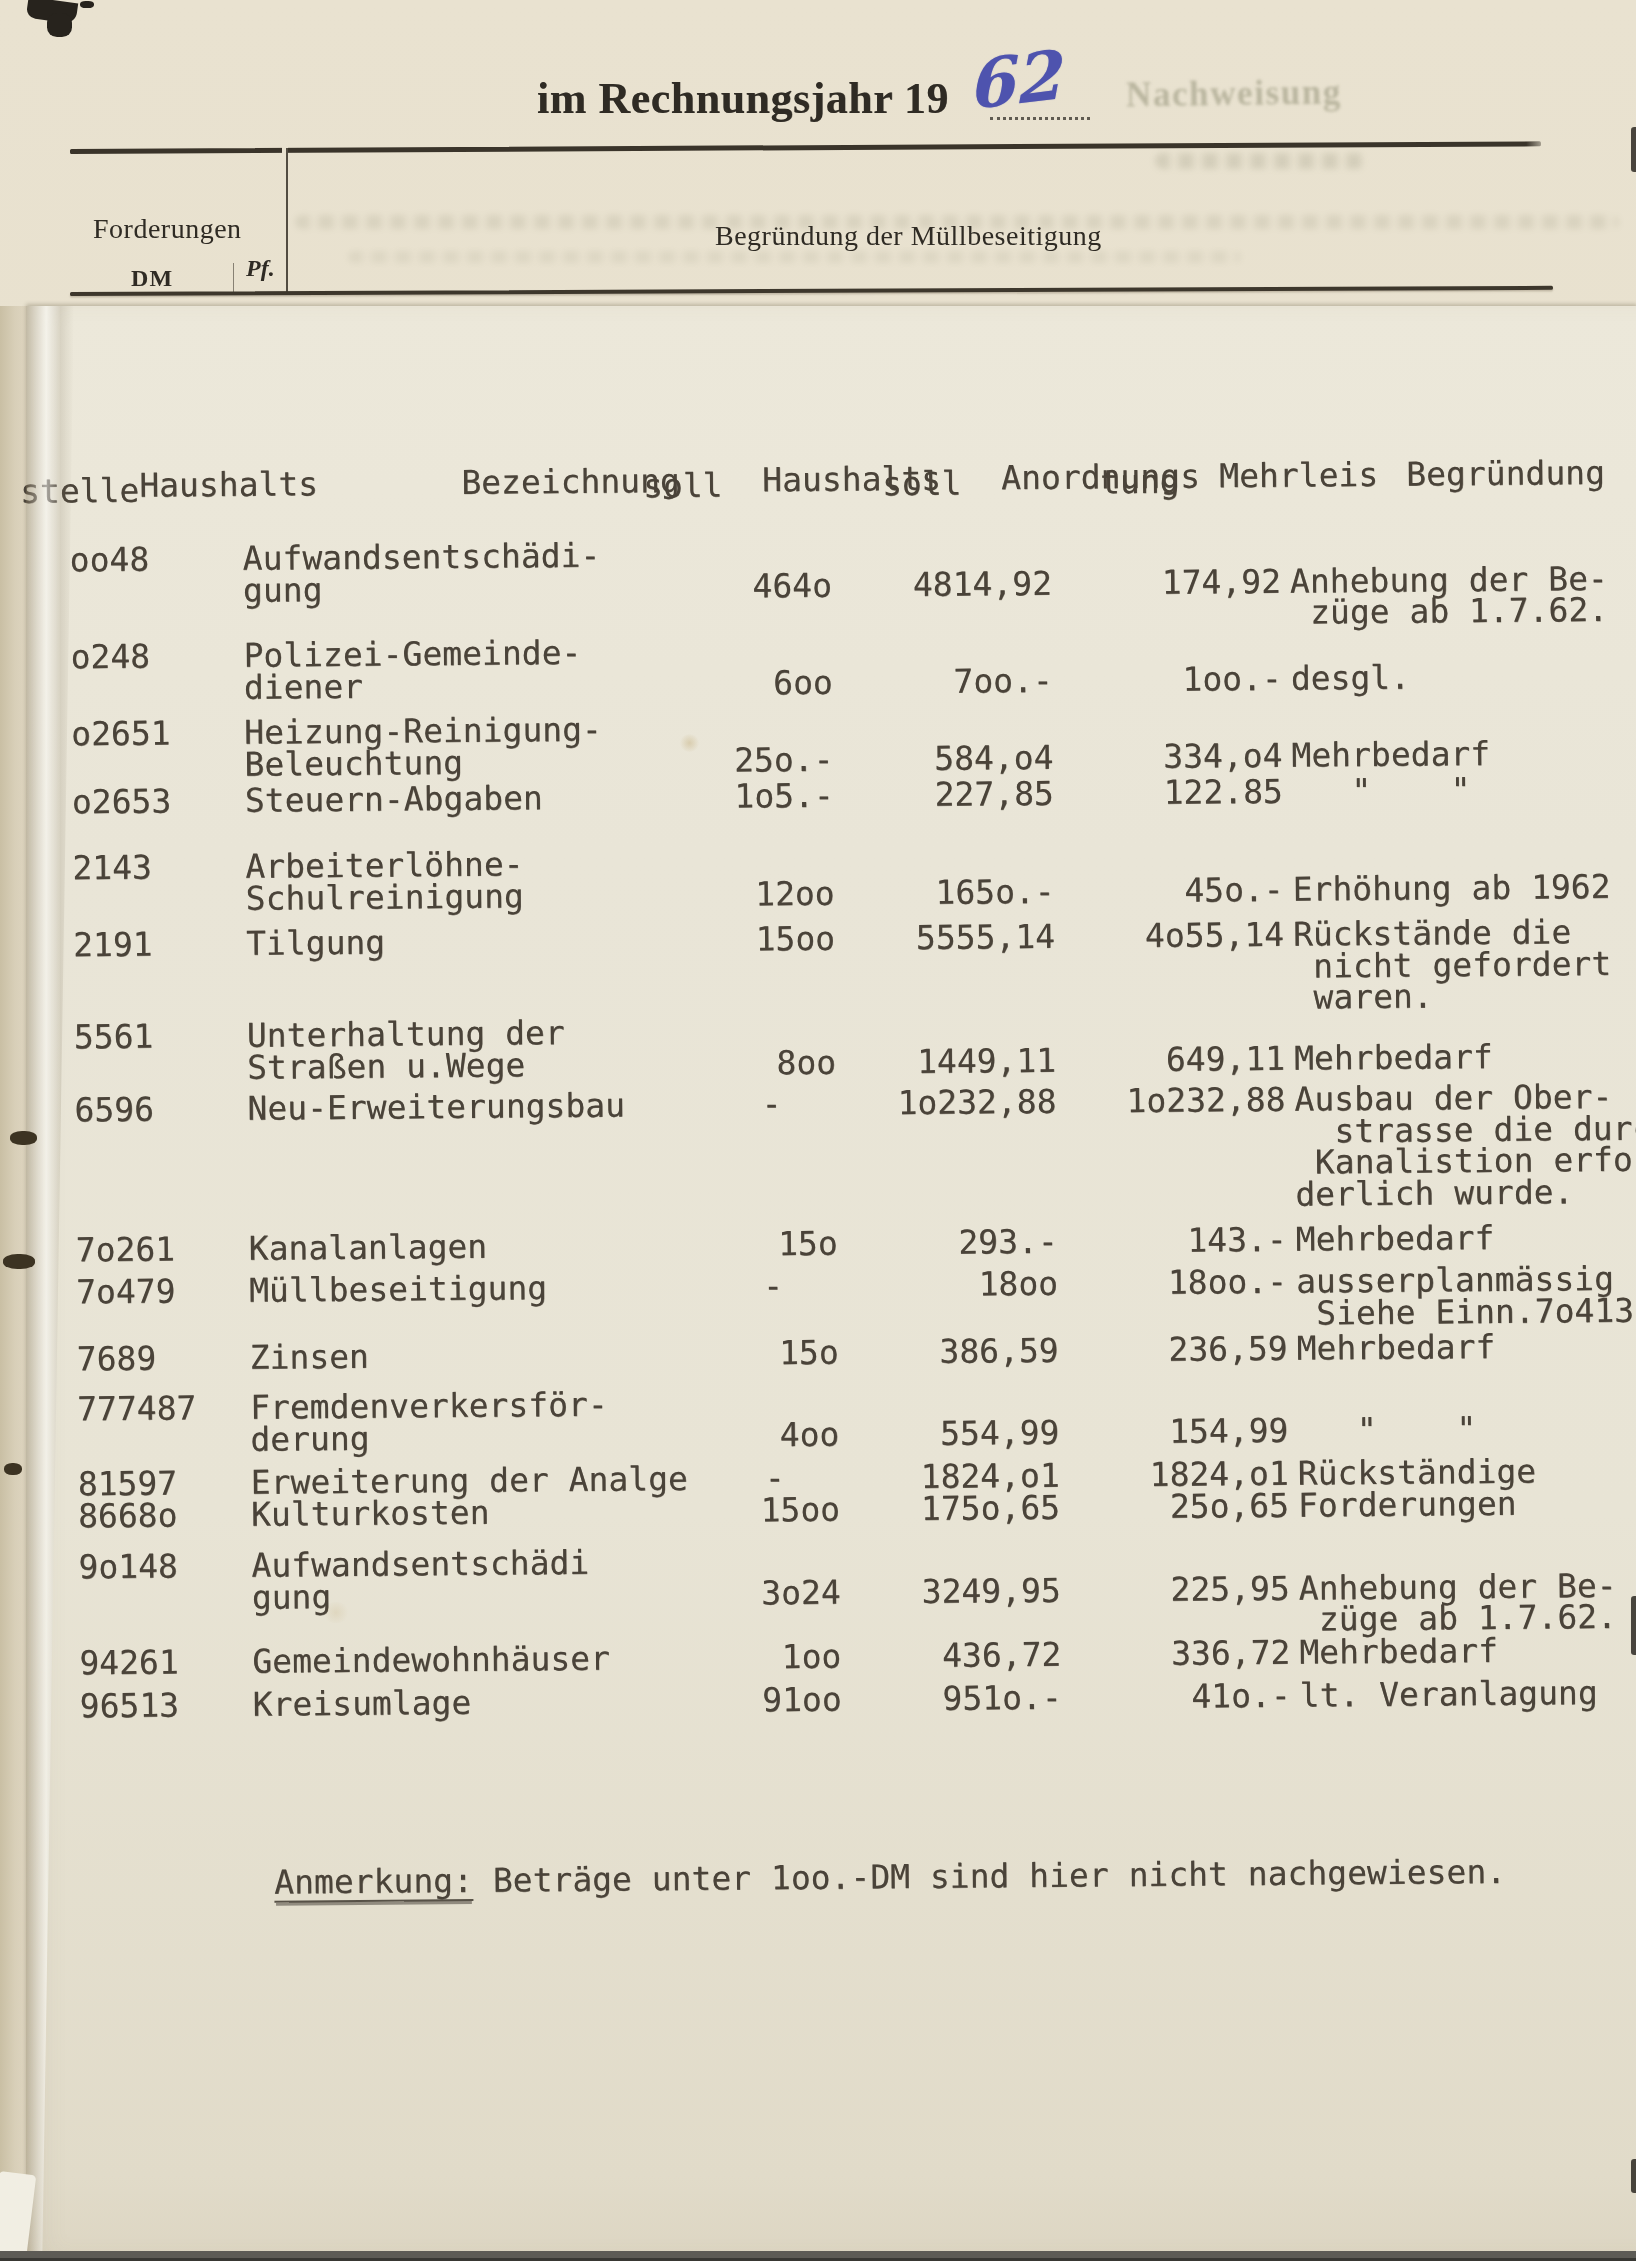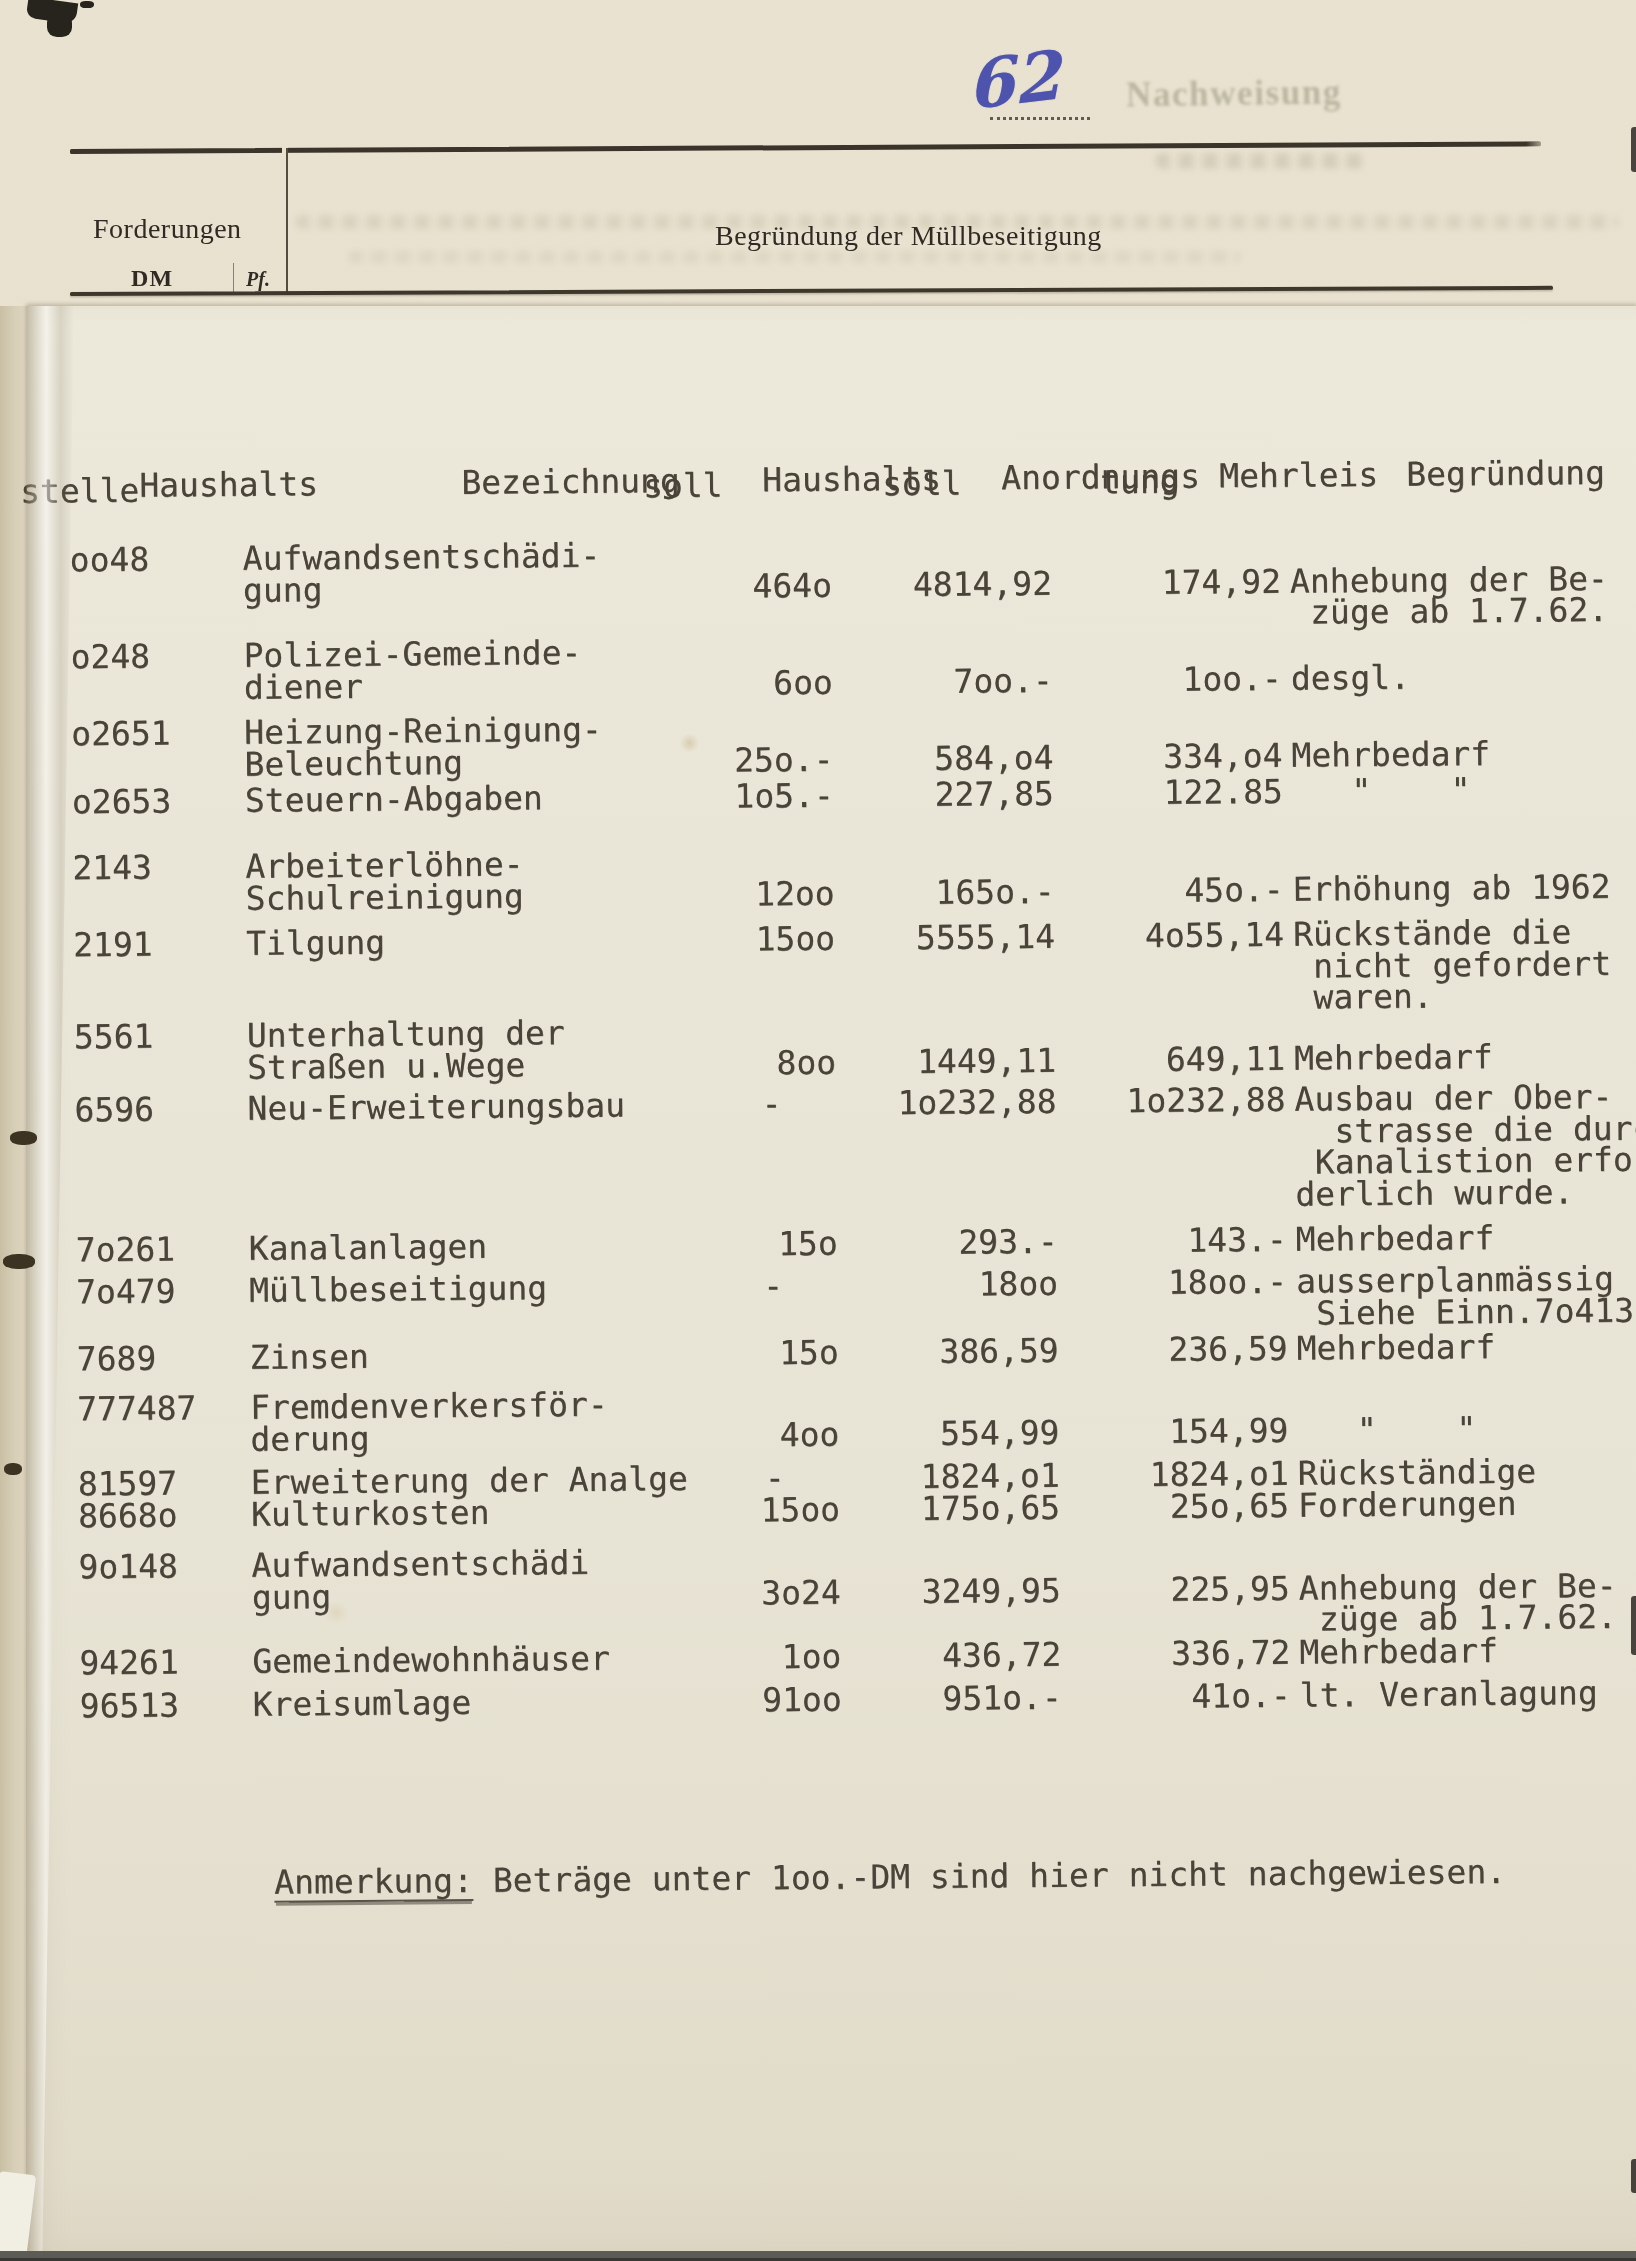--- a/index.html
+++ b/index.html
@@ -32,21 +32,21 @@
   .rule2{
     position:absolute; left:70px; top:292px; width:1483px; height:4.2px;
     transform:rotate(-0.24deg); transform-origin:0 50%;
     background:#3d372c; border-radius:1.6px; box-shadow:0 1.6px 1.6px rgba(120,110,90,.35);
   }
   .vline-main{ position:absolute; left:286px; top:148px; width:1.6px; height:147px; background:rgba(55,49,40,.85); }
   .vline-dmpf{ position:absolute; left:233px; top:263px; width:1.1px; height:30.5px; background:rgba(55,49,40,.55); }
   .lbl-mehrausgabe{ position:absolute; left:93px; top:213px; font-size:28px; letter-spacing:0.5px; }
   .lbl-begruendung{ position:absolute; left:715px; top:220px; font-size:28px; letter-spacing:0.5px; }
   .lbl-dm{ position:absolute; left:131px; top:265px; font-size:24px; font-weight:700; letter-spacing:1.1px;}
-  .lbl-pf{ position:absolute; left:246px; top:268px; font-size:20px; font-style:italic; font-weight:700;}
+  .lbl-pf{ position:absolute; left:246px; top:255px; font-size:24px; font-style:italic; font-weight:700;}
   
   .ghost-word{
     position:absolute; left:1126px; top:74px; font-size:35px; font-weight:700;
     font-family:"Liberation Serif",serif; color:rgba(122,122,92,.42);
     filter:blur(1.6px); transform:rotate(-0.8deg); letter-spacing:1.6px;
   }
   .gband{ position:absolute; border-radius:7.4px; filter:blur(3.2px);
     background:repeating-linear-gradient(90deg, rgba(118,118,90,.32) 0 13.7px, rgba(118,118,90,.05) 13.7px 24px); }
   .gb1{ left:1155px; top:153px; width:210px; height:16px; opacity:.55;}
   .gb2{ left:295px;  top:215px; width:1324px; height:13.7px; opacity:.42;}
@@ -95,20 +95,21 @@
   .tnum.dash{ padding-right:55px; box-sizing:border-box; }
   .note{ position:absolute; left:267px; top:1869px; }
   .note-label{ display:inline-block; border-bottom:2.6px solid rgba(62,56,47,.85);
     box-shadow:0 4.7px 0 -1.6px rgba(62,56,47,.5); padding-bottom:2.1px; }
 </style>
 </head>
 <body>
 
 <div class="page">
 
+  <div class="print form-title">im Rechnungsjahr 19</div>
   <div class="year-hand">62</div>
   <div class="year-dots"></div>
 
   <div class="ghost-word">Nachweisung</div>
   <div class="gband gb1"></div>
   <div class="gband gb2"></div>
   <div class="gband gb3"></div>
 
   <div class="rule1"></div>
   <div class="vline-main"></div>

